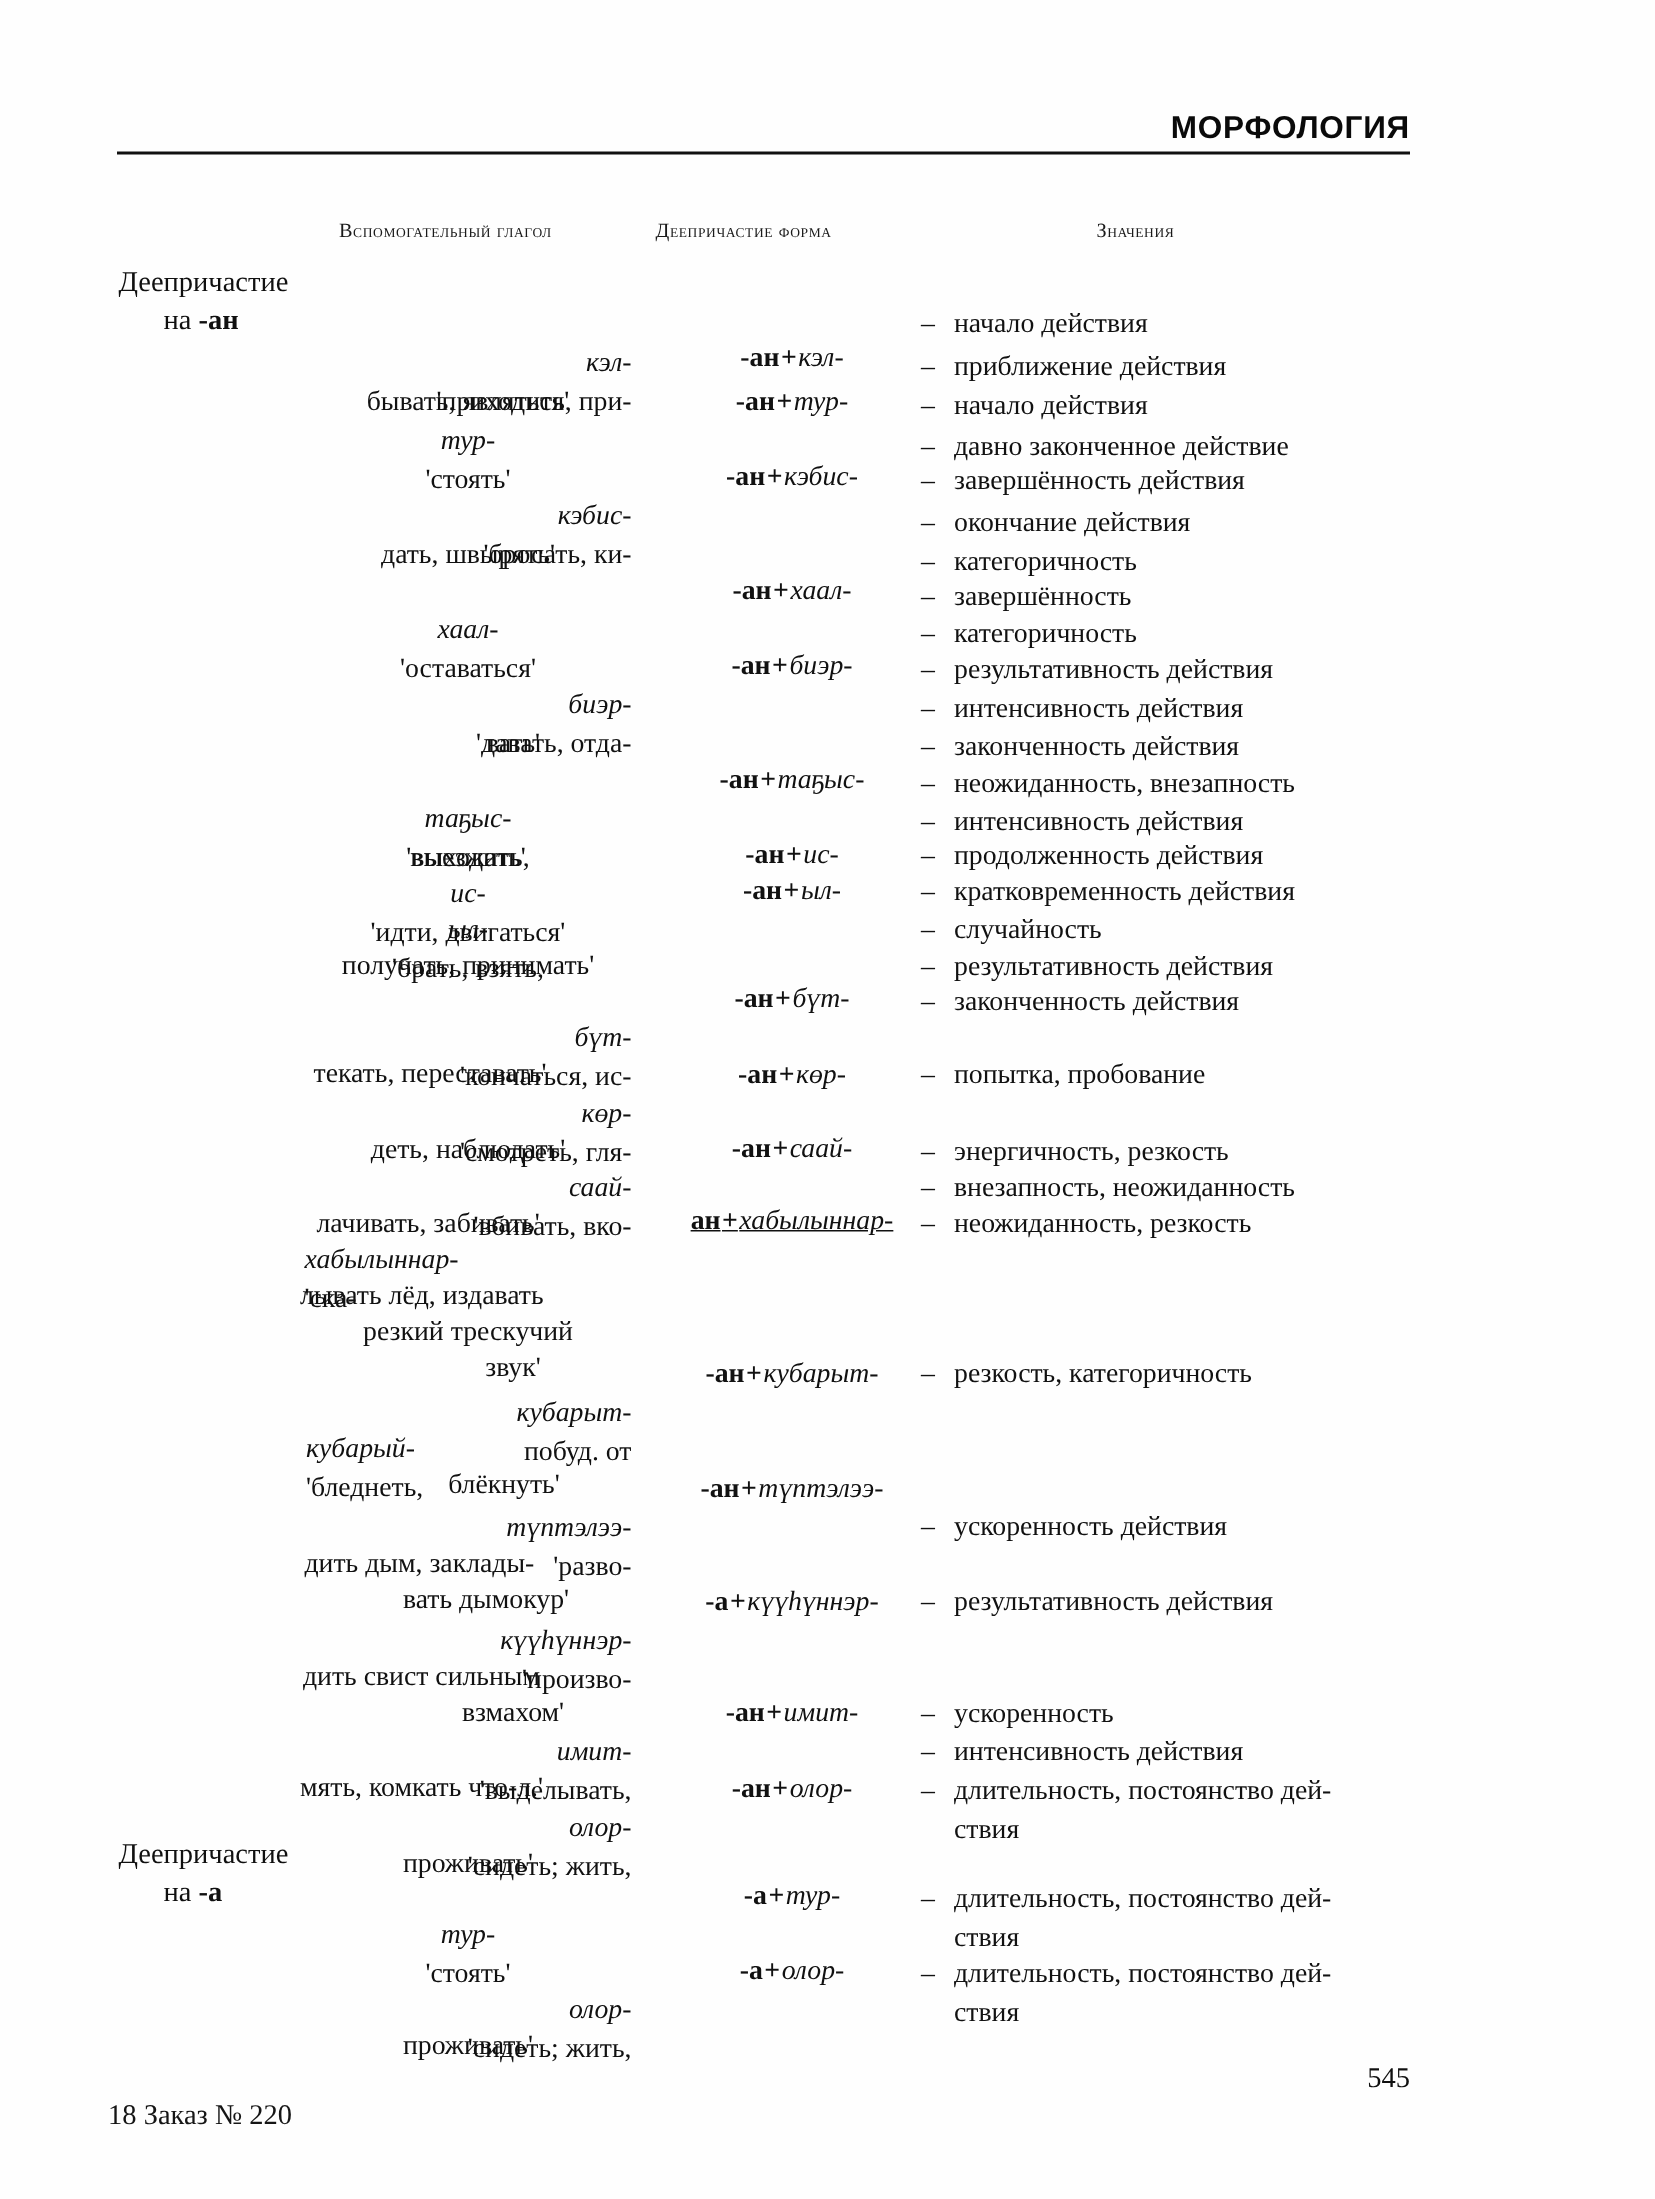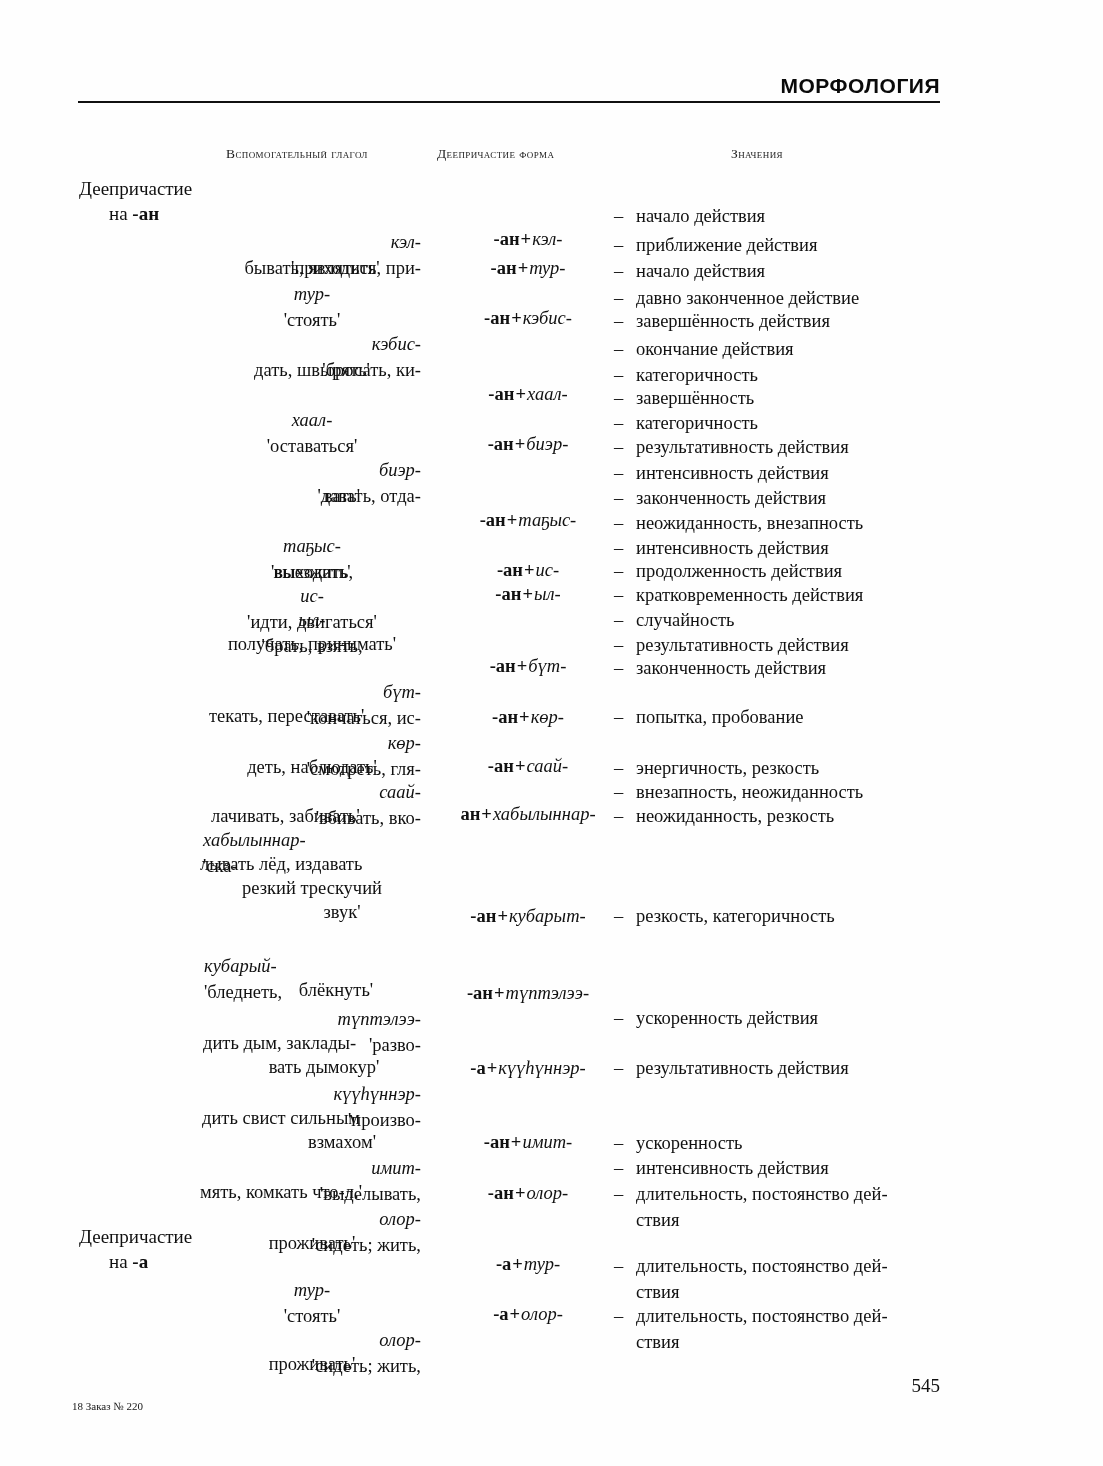--- a/index.html
+++ b/index.html
@@ -132,21 +132,21 @@
     top: 1375px;
     width: 940px;
     text-align: right;
     font-size: 19px;
     color: #101010;
   }
   #signature {
     position: absolute;
     left: 72px;
     top: 1400px;
-    font-size: 11px;
+    font-size: 19px;
     color: #151515;
     white-space: nowrap;
   }
 </style>
 </head>
 <body>
 
 <div class="page">
 
   <div id="running-head">МОРФОЛОГИЯ</div>
@@ -252,20 +252,24 @@
   <div class="cell aux" style="top:825px; text-align:left; left:200px;">
     <span>лывать лёд, издавать</span>
   </div>
   <div class="cell aux" style="top:849px;">
     <span>резкий трескучий</span>
   </div>
   <div class="cell aux" style="top:873px; padding-left:30px;">
     <span>звук'</span>
   </div>
 
+  <div class="cell aux" style="top:903px; text-align:right;">
+    <span class="lemma">кубарыт-</span>
+    <span class="gloss">побуд. от</span>
+  </div>
   <div class="cell aux" style="top:927px; text-align:left; left:204px;">
     <span class="lemma">кубарый-</span>
     <span class="gloss">'бледнеть,</span>
   </div>
   <div class="cell aux" style="top:951px; padding-left:24px;">
     <span>блёкнуть'</span>
   </div>
 
   <div class="cell aux" style="top:980px; text-align:right; padding-right:12px;">
     <span class="lemma">түптэлээ-</span>
@@ -344,21 +348,21 @@
   </div>
   <div class="cell form" style="top:653px;">
     <span class="affix">-ан</span><span class="plus">+</span><span class="stem">бүт-</span>
   </div>
   <div class="cell form" style="top:704px;">
     <span class="affix">-ан</span><span class="plus">+</span><span class="stem">көр-</span>
   </div>
   <div class="cell form" style="top:753px;">
     <span class="affix">-ан</span><span class="plus">+</span><span class="stem">саай-</span>
   </div>
-  <div class="cell form" style="top:801px; left:418px; width:220px;">
+  <div class="cell form" style="top:801px; left:418px; width:220px;text-decoration:underline;">
     <span class="affix">ан</span><span class="plus">+</span><span class="stem">хабылыннар-</span>
   </div>
   <div class="cell form" style="top:903px;">
     <span class="affix">-ан</span><span class="plus">+</span><span class="stem">кубарыт-</span>
   </div>
   <div class="cell form" style="top:980px;">
     <span class="affix">-ан</span><span class="plus">+</span><span class="stem">түптэлээ-</span>
   </div>
   <div class="cell form" style="top:1055px;">
     <span class="affix">-а</span><span class="plus">+</span><span class="stem">күүһүннэр-</span>

